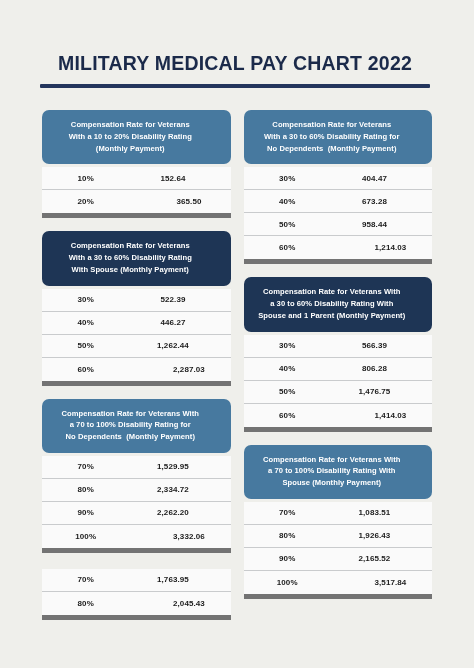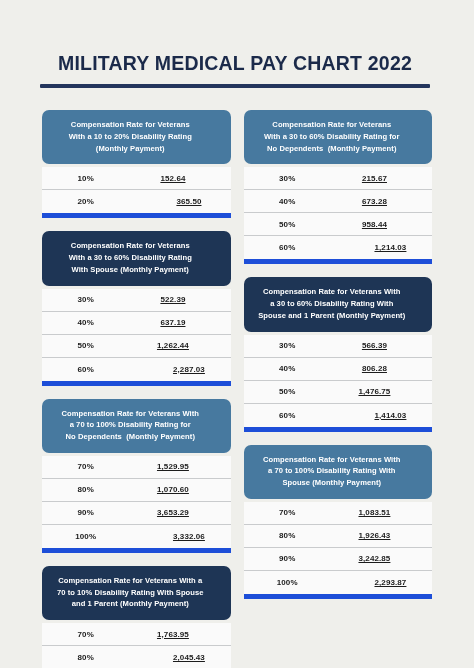--- a/index.html
+++ b/index.html
@@ -78,21 +78,21 @@
     font-weight: bold;
     line-height: 1.55;
     letter-spacing: 0.05px;
     box-sizing: border-box;
     white-space: pre-wrap;
   }
   .block-header.blue  { background: #47799f; }
   .block-header.navy  { background: #1e3555; }
 
   .rows {
-    background: #1d4ed8;
+    background: #737373;
     padding: 0 0 5px 0;
     margin-top: 3px;
   }
   .row {
     display: flex;
     align-items: center;
     height: 23px;
     padding: 0 4px;
     box-sizing: border-box;
     background: #fafafa;
@@ -111,21 +111,20 @@
     letter-spacing: 0.1px;
   }
   .row-value {
     flex: 1;
     text-align: center;
     font-size: 8px;
     font-weight: bold;
     color: #1c1c1c;
     letter-spacing: 0.1px;
     padding-right: 6px;
-    text-decoration: underline;
   }
 </style>
 </head>
 <body>
 
 <div class="page">
 
   <div class="title-wrap">
     <h1 class="page-title">MILITARY MEDICAL PAY CHART 2022</h1>
     <div class="title-rule"></div>
@@ -152,21 +151,21 @@
           <div class="block-header navy">Compensation Rate for Veterans
 With a 30 to 60% Disability Rating
 With Spouse (Monthly Payment)</div>
           <div class="rows">
             <div class="row">
               <div class="row-label">30%</div>
               <div class="row-value">522.39</div>
             </div>
             <div class="row">
               <div class="row-label">40%</div>
-              <div class="row-value">637.19</div>
+              <div class="row-value">446.27</div>
             </div>
             <div class="row">
               <div class="row-label">50%</div>
               <div class="row-value">1,262.44</div>
             </div>
             <div class="row">
               <div class="row-label">60%</div>
               <div class="row-value">2,287.03</div>
             </div>
           </div>
@@ -175,57 +174,54 @@
           <div class="block-header blue">Compensation Rate for Veterans With
 a 70 to 100% Disability Rating for
 No Dependents  (Monthly Payment)</div>
           <div class="rows">
             <div class="row">
               <div class="row-label">70%</div>
               <div class="row-value">1,529.95</div>
             </div>
             <div class="row">
               <div class="row-label">80%</div>
-              <div class="row-value">1,070.60</div>
+              <div class="row-value">2,334.72</div>
             </div>
             <div class="row">
               <div class="row-label">90%</div>
-              <div class="row-value">3,653.29</div>
+              <div class="row-value">2,262.20</div>
             </div>
             <div class="row">
               <div class="row-label">100%</div>
               <div class="row-value">3,332.06</div>
             </div>
           </div>
         </div>
         <div class="block">
-          <div class="block-header navy">Compensation Rate for Veterans With a
-70 to 10% Disability Rating With Spouse
-and 1 Parent (Monthly Payment)</div>
           <div class="rows">
             <div class="row">
               <div class="row-label">70%</div>
               <div class="row-value">1,763.95</div>
             </div>
             <div class="row">
               <div class="row-label">80%</div>
               <div class="row-value">2,045.43</div>
             </div>
           </div>
         </div>
       </div>
     <div class="col col-right">
         <div class="block">
           <div class="block-header blue">Compensation Rate for Veterans
 With a 30 to 60% Disability Rating for
 No Dependents  (Monthly Payment)</div>
           <div class="rows">
             <div class="row">
               <div class="row-label">30%</div>
-              <div class="row-value">215.67</div>
+              <div class="row-value">404.47</div>
             </div>
             <div class="row">
               <div class="row-label">40%</div>
               <div class="row-value">673.28</div>
             </div>
             <div class="row">
               <div class="row-label">50%</div>
               <div class="row-value">958.44</div>
             </div>
             <div class="row">
@@ -265,24 +261,24 @@
             <div class="row">
               <div class="row-label">70%</div>
               <div class="row-value">1,083.51</div>
             </div>
             <div class="row">
               <div class="row-label">80%</div>
               <div class="row-value">1,926.43</div>
             </div>
             <div class="row">
               <div class="row-label">90%</div>
-              <div class="row-value">3,242.85</div>
+              <div class="row-value">2,165.52</div>
             </div>
             <div class="row">
               <div class="row-label">100%</div>
-              <div class="row-value">2,293.87</div>
+              <div class="row-value">3,517.84</div>
             </div>
           </div>
         </div>
       </div>
   </div>
 
 </div>
 
 </body></html>

